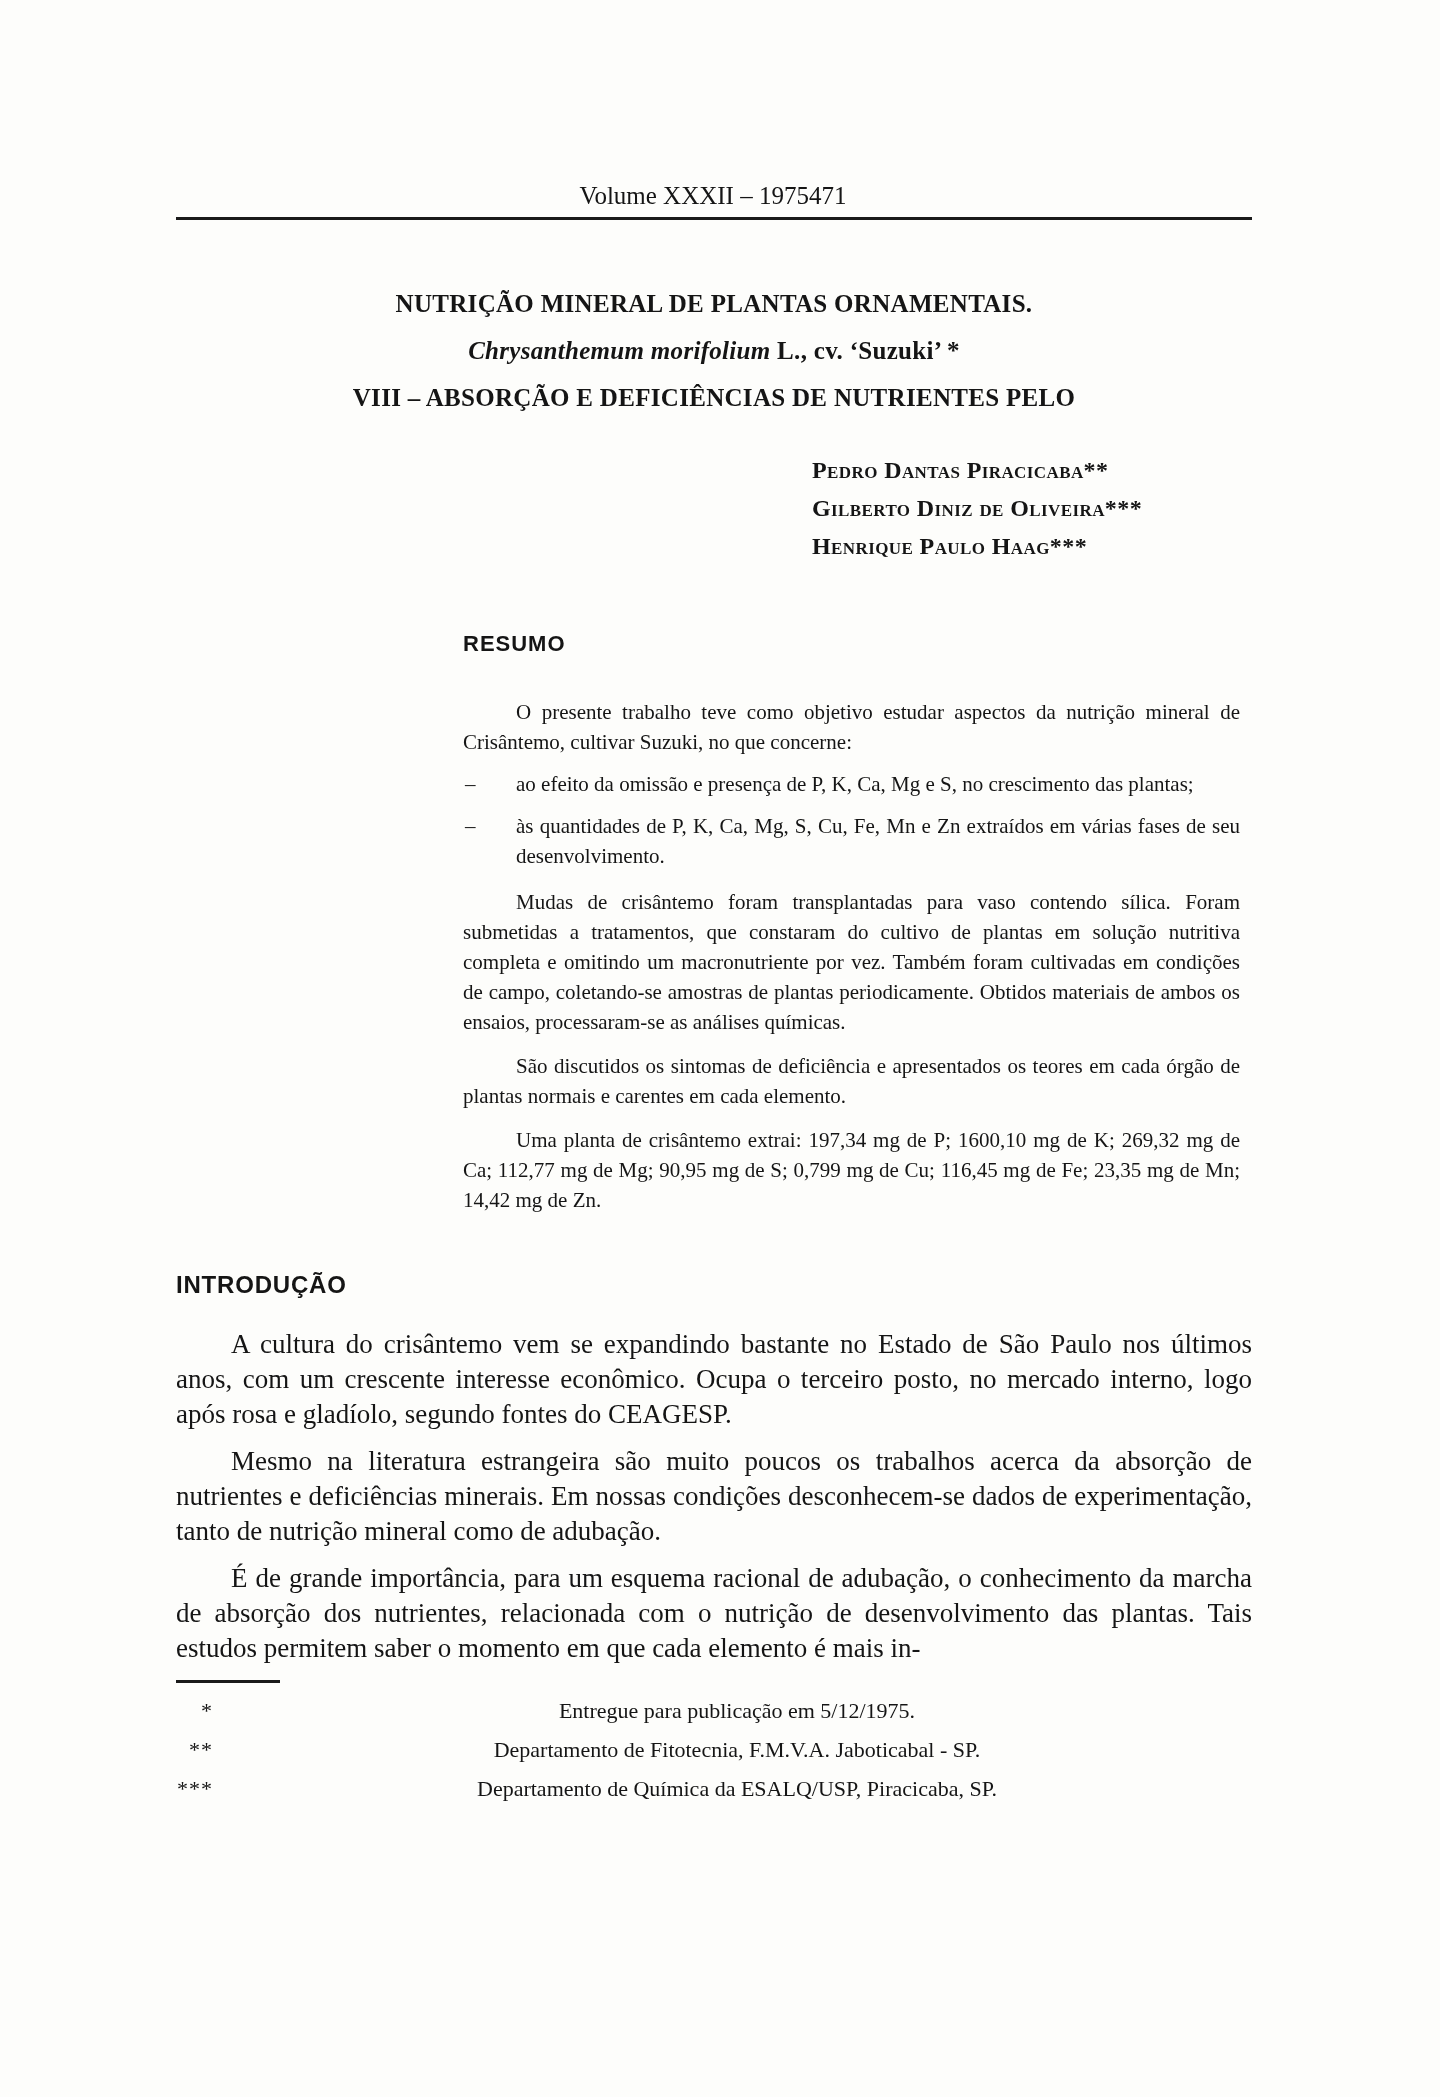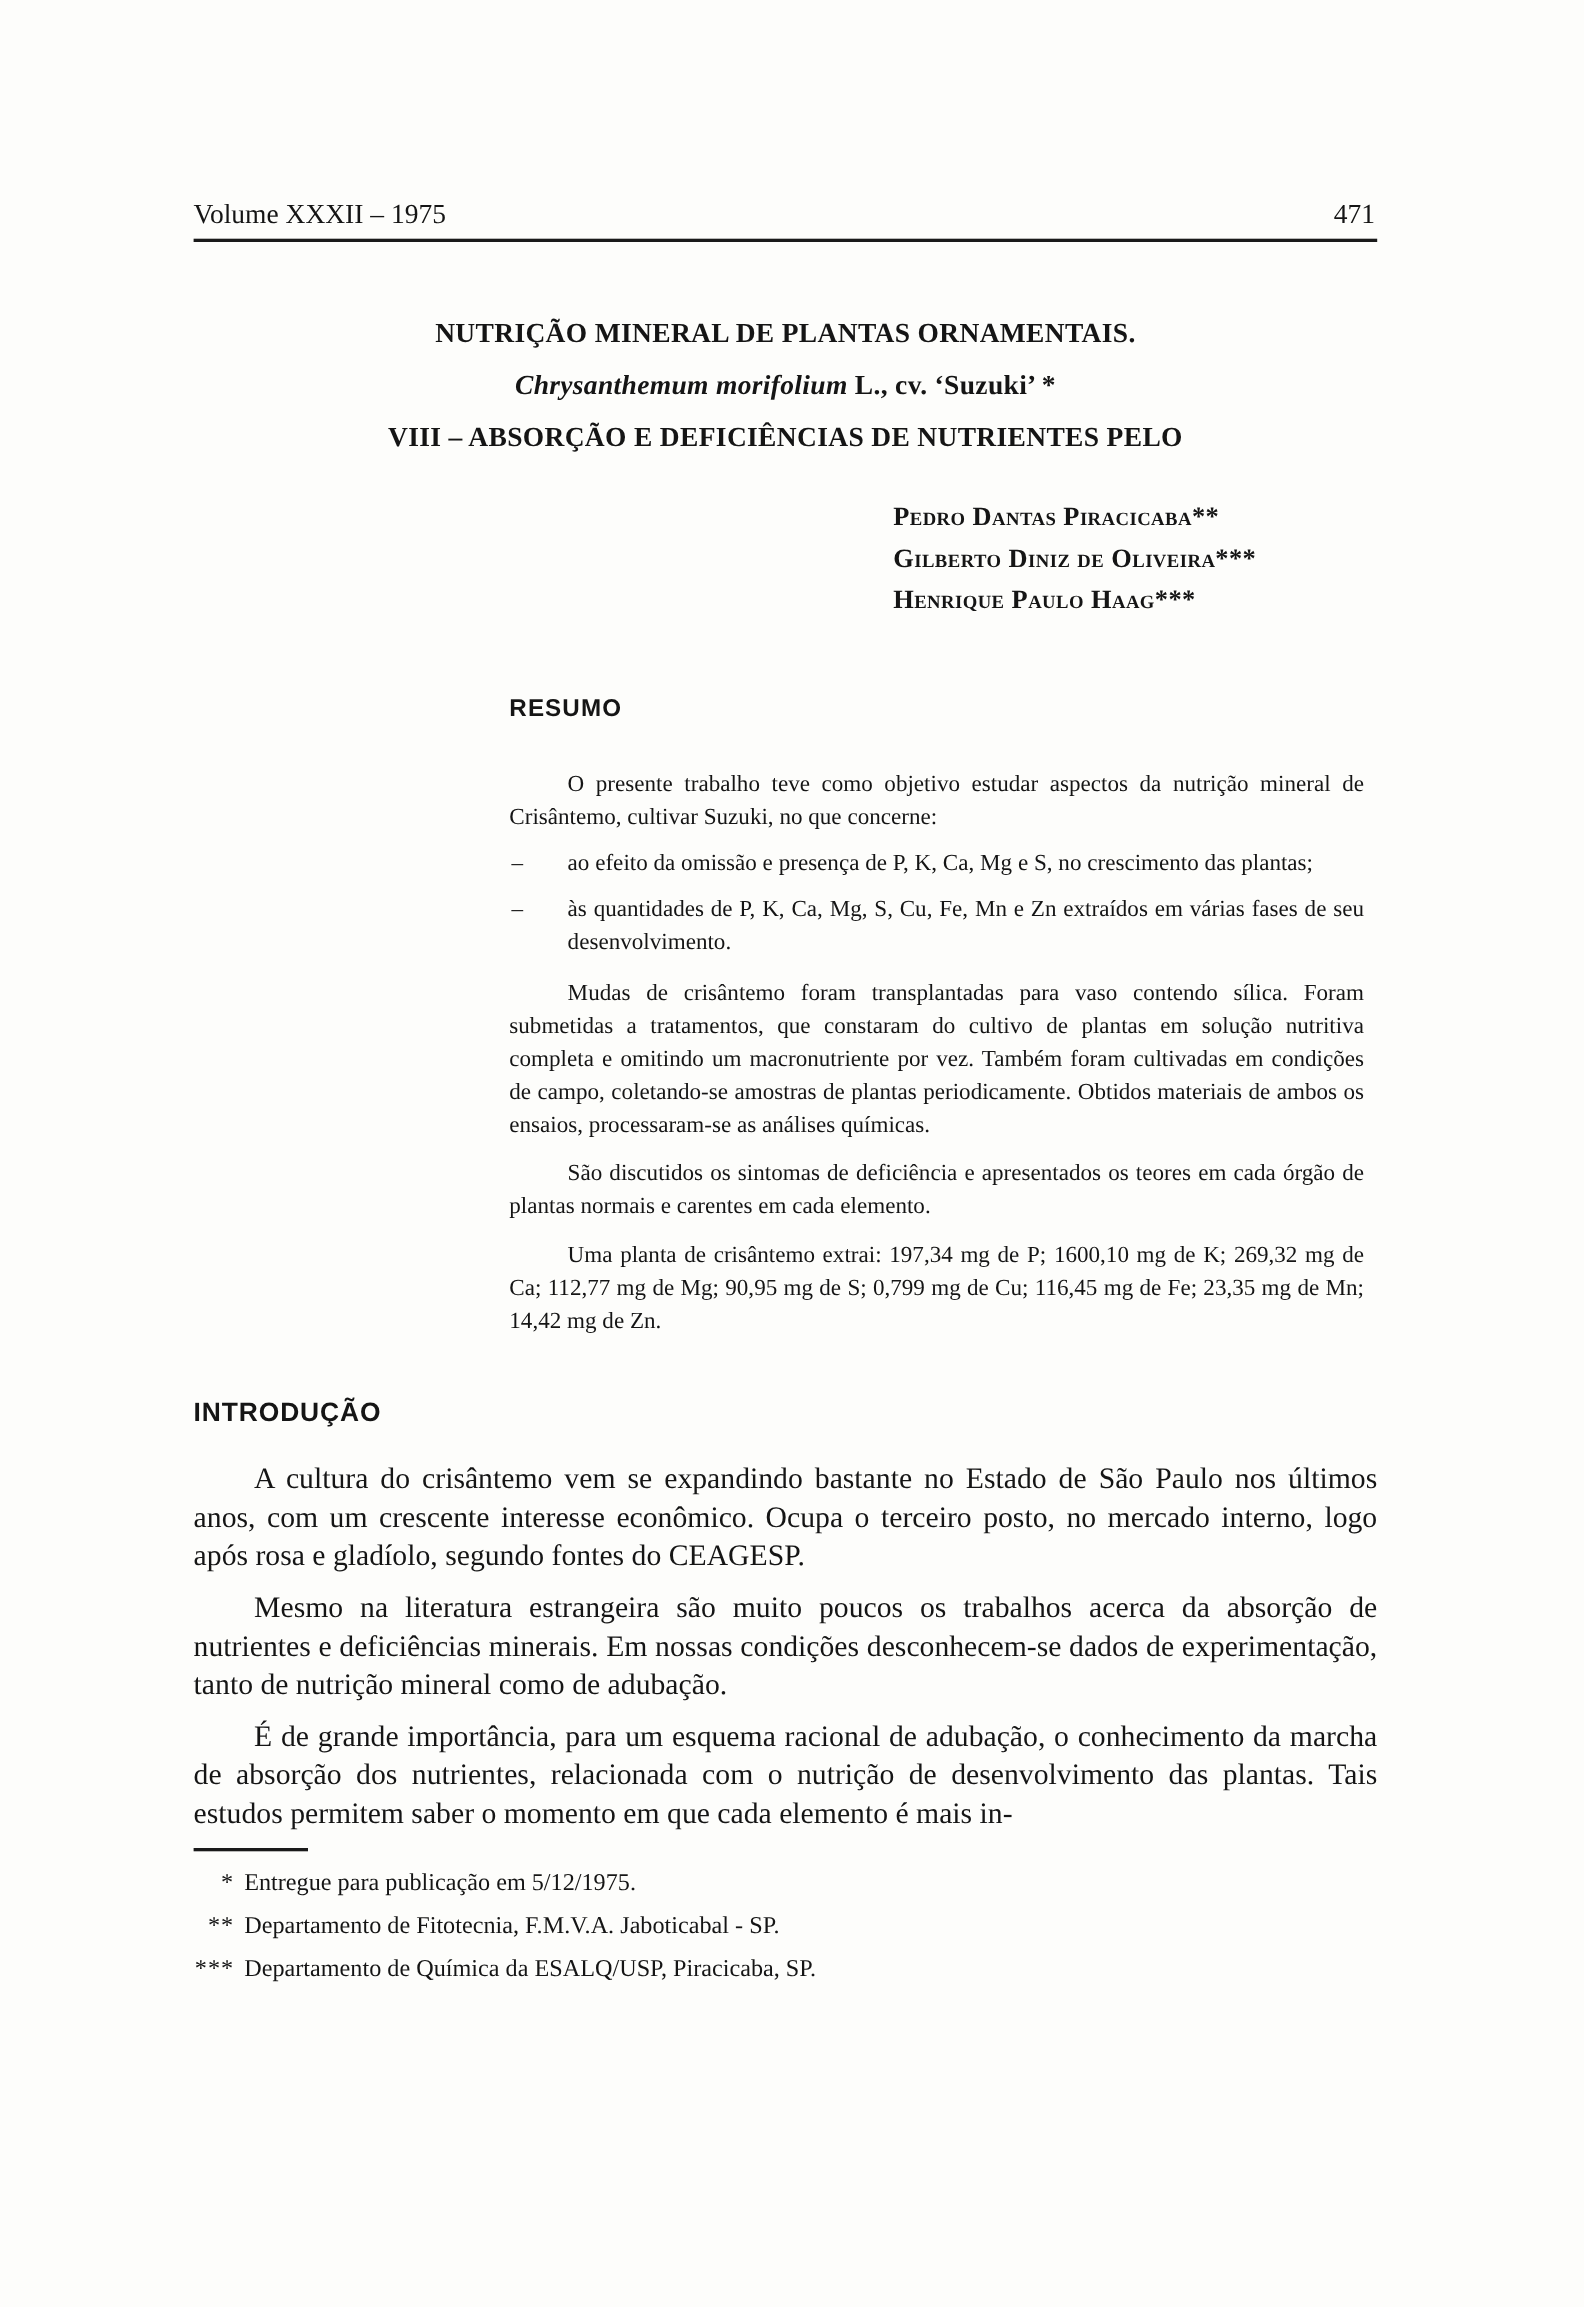--- a/index.html
+++ b/index.html
@@ -11,21 +11,21 @@
     margin: 0 auto;
     background: #fdfdfb;
     color: #151515;
     font-family: "Liberation Serif", serif;
     overflow: hidden;
     box-sizing: border-box;
   }
   
   .running-head {
     display: flex;
-    justify-content: space-between;
+    justify-content: center;
     align-items: flex-end;
     margin: 182px 188px 0 176px;
     padding-bottom: 7px;
     border-bottom: 3px solid #1a1a1a;
     font-size: 25px;
     line-height: 1.1;
   }
   .running-head .pageno { padding-right: 2px; }
   
   .title-block {
@@ -105,21 +105,21 @@
     display: flex;
     align-items: baseline;
   }
   .footnote .fn-marker {
     flex: 0 0 46px;
     text-align: right;
     padding-right: 9px;
     box-sizing: border-box;
     letter-spacing: 1px;
   }
-  .footnote .fn-text { flex: 1; }
+  .footnote .fn-text { flex: 1; text-align: center; }
 </style>
 </head>
 <body>
 
 <div class="page">
 
   <div class="running-head">
     <span>Volume XXXII – 1975</span>
     <span class="pageno">471</span>
   </div>

